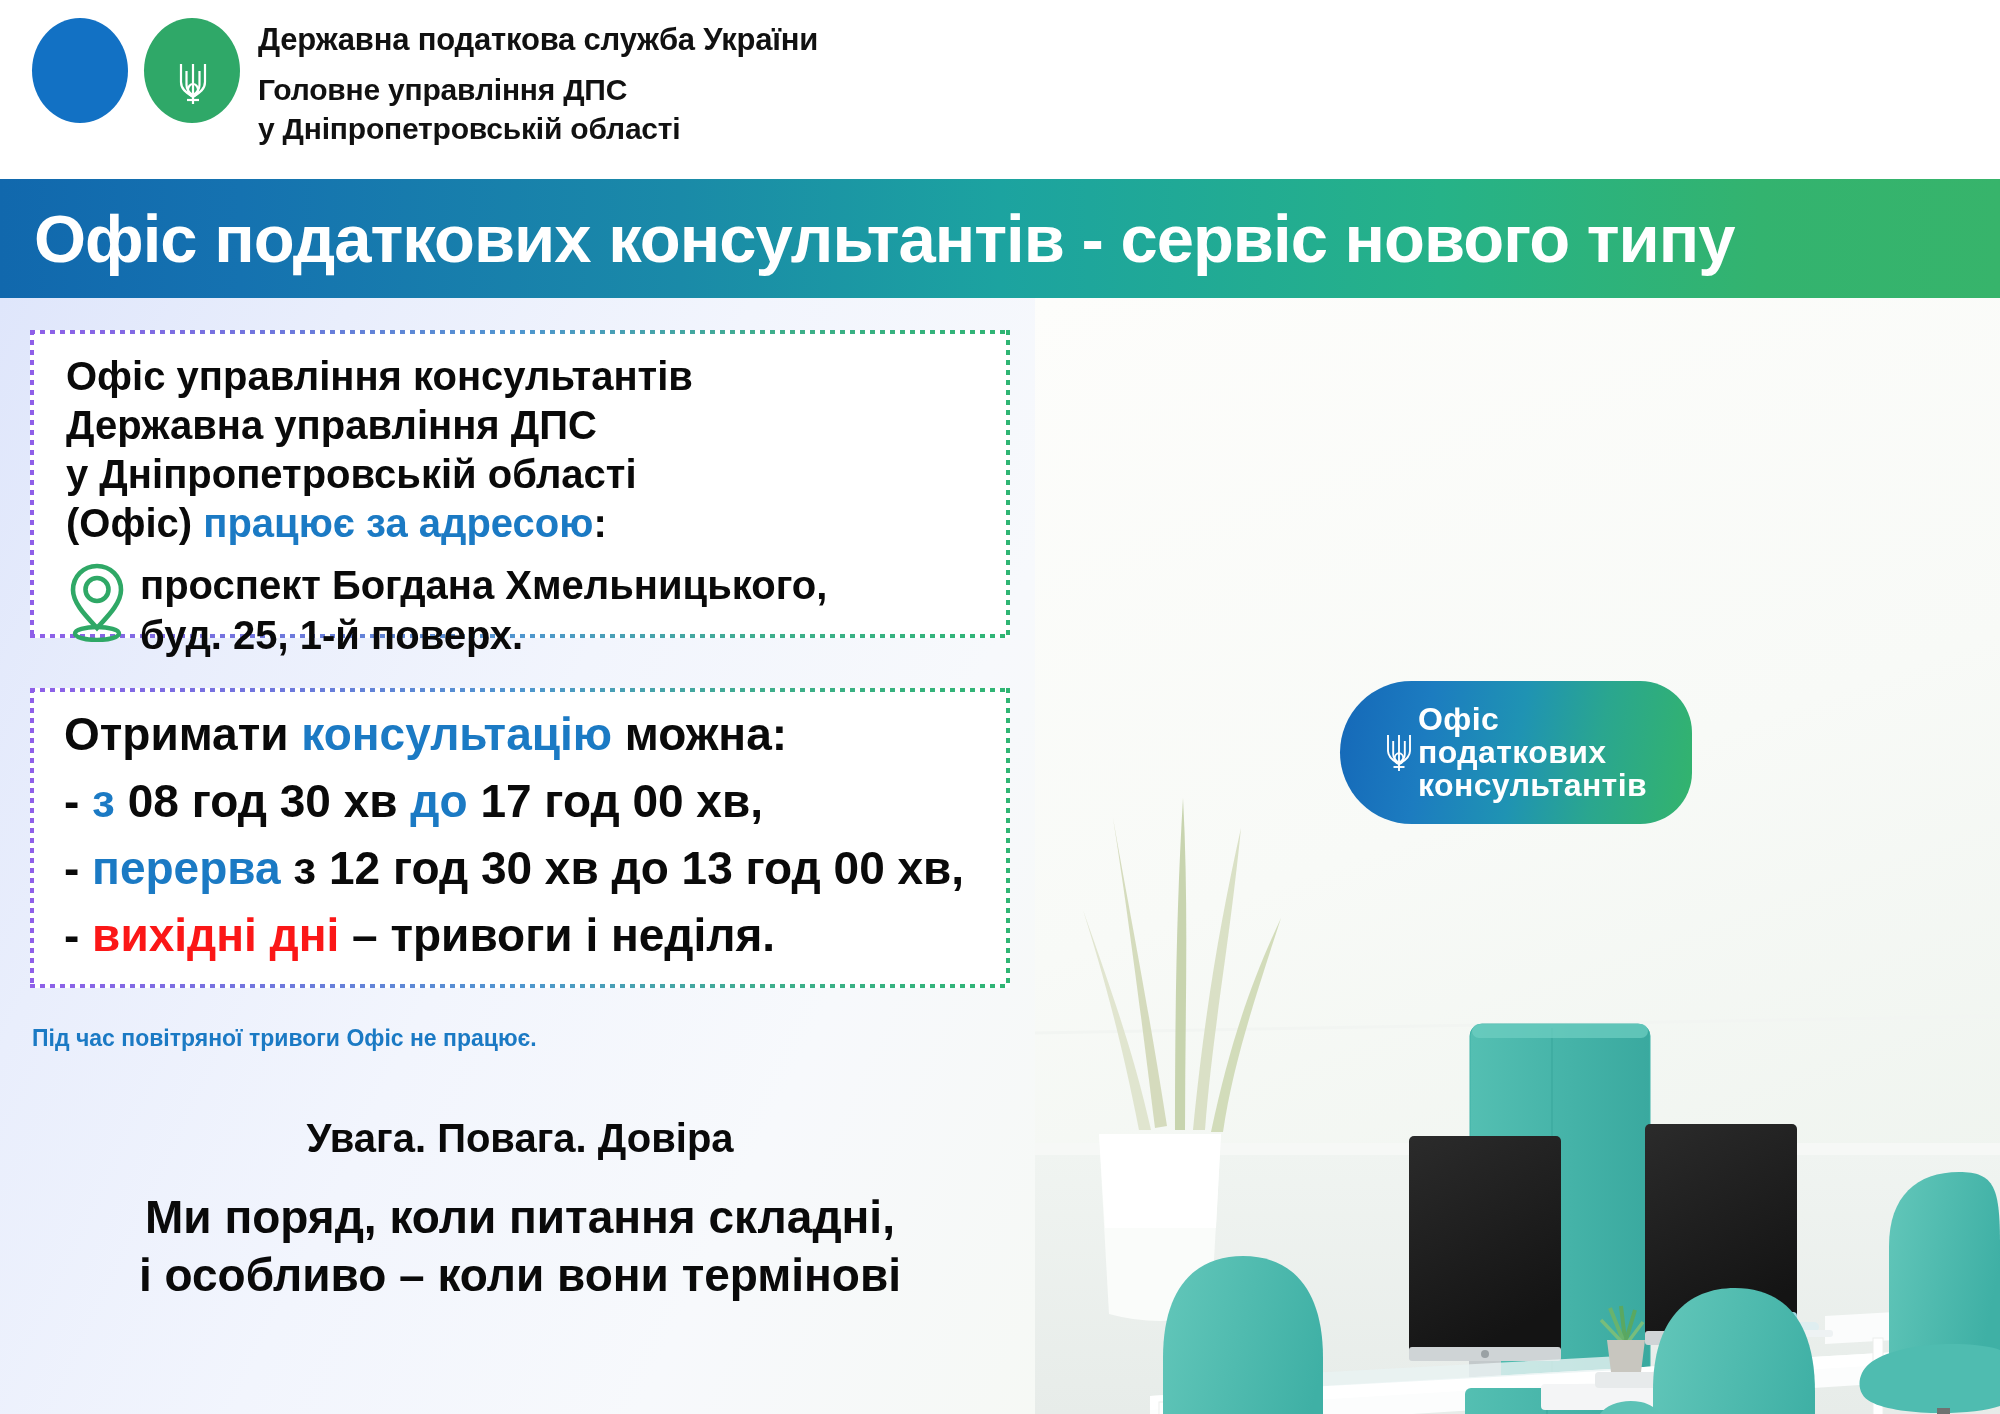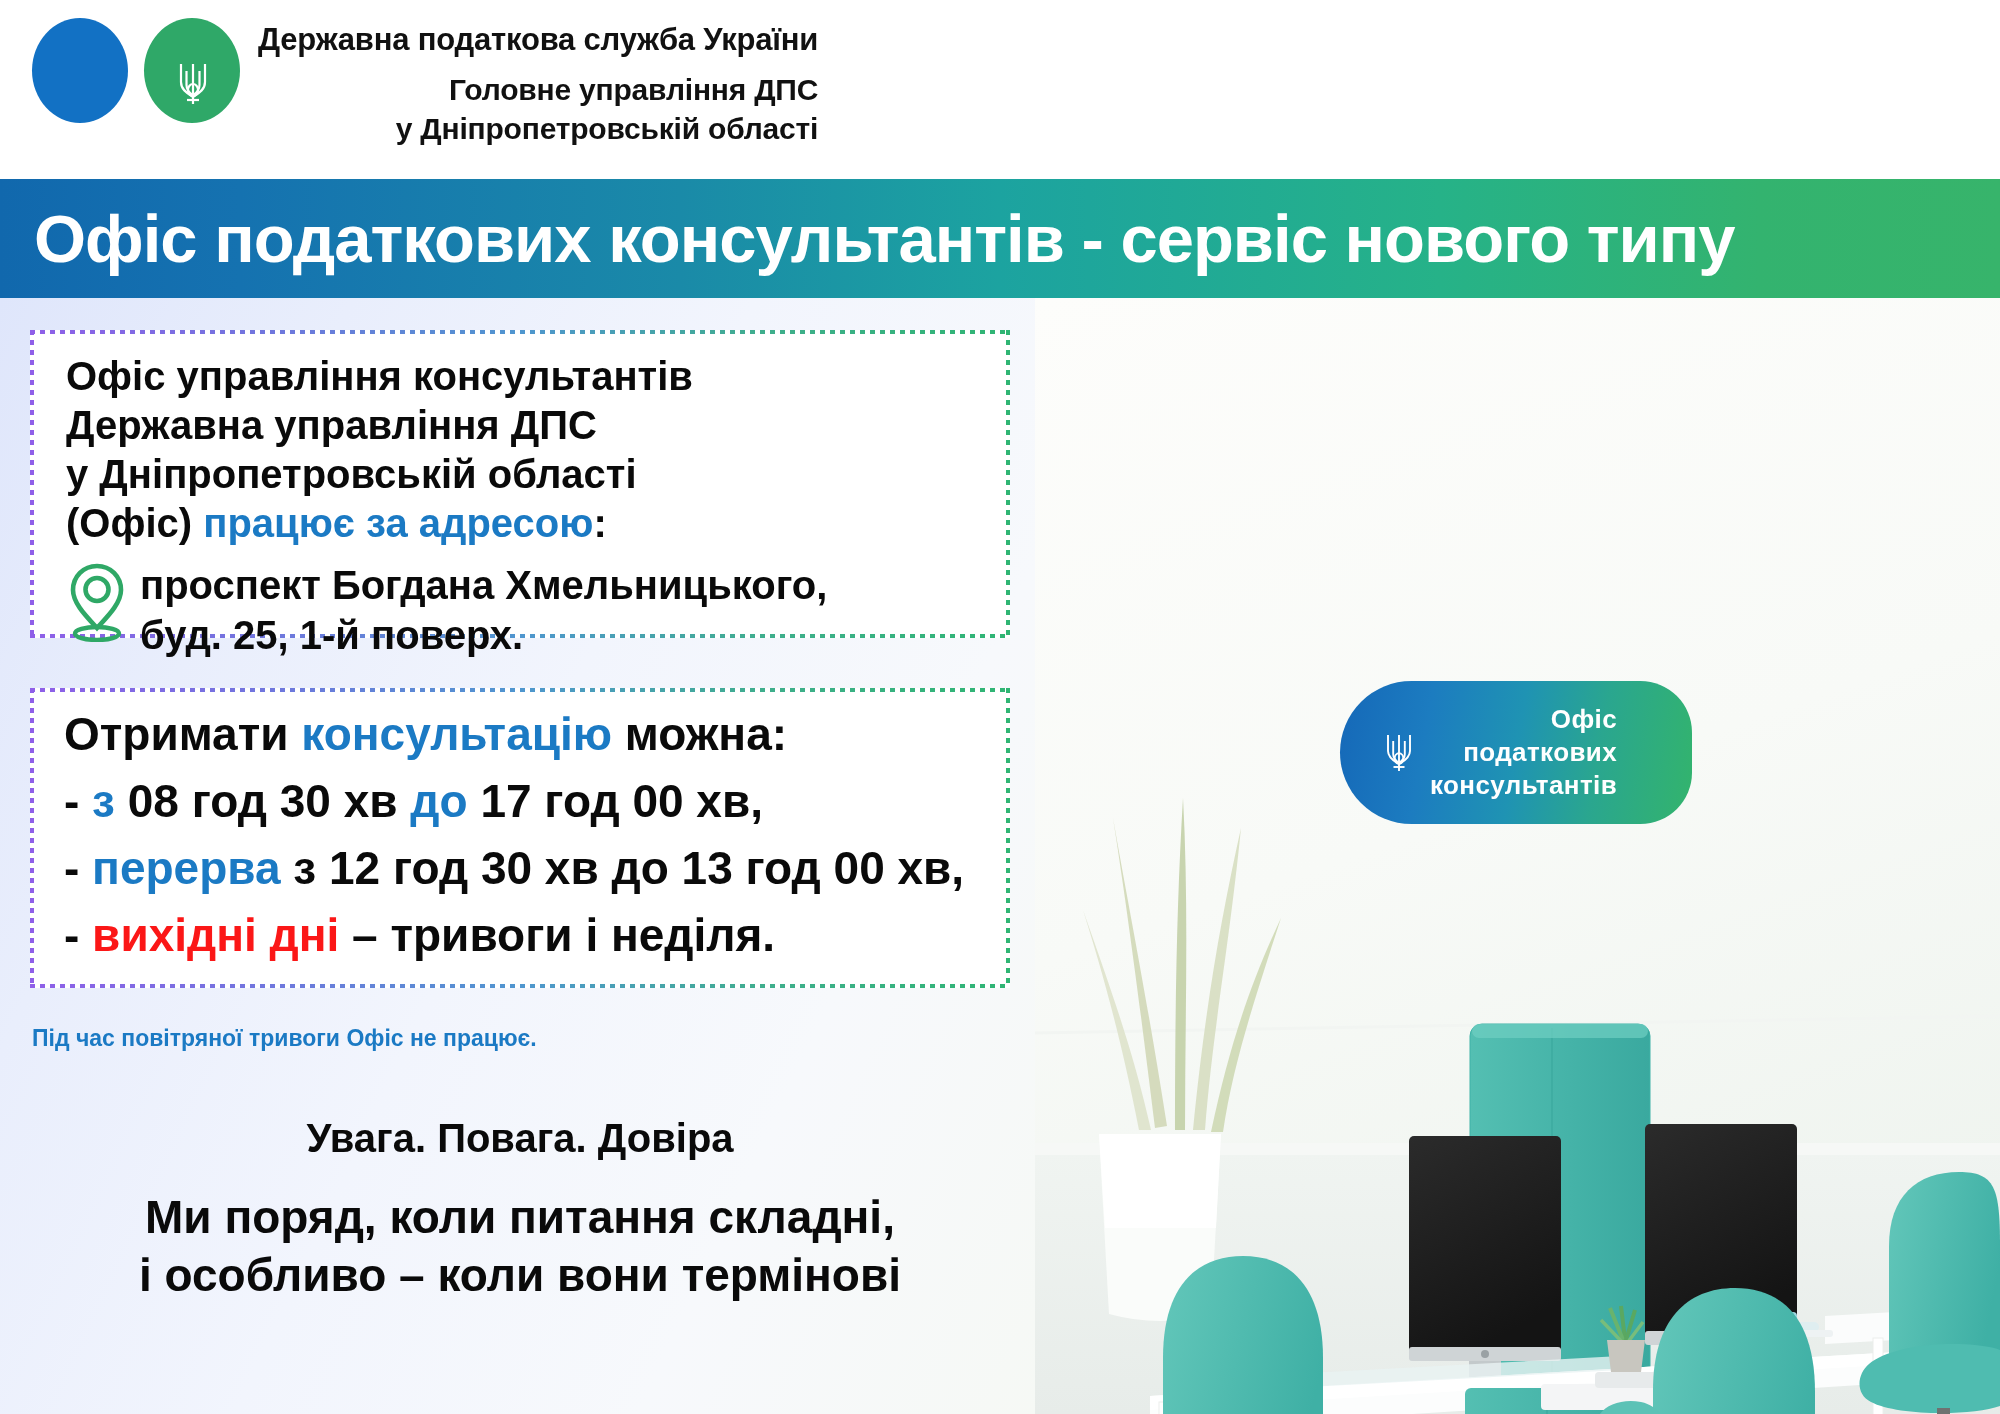--- a/index.html
+++ b/index.html
@@ -27,21 +27,21 @@
   .circ.blue{left:0;background:#1271c4;}
   .circ.green{left:112px;background:#2fa868;}
   .tryzub-white{
     position:absolute;left:142px;top:40px;width:38px;height:52px;
   }
   .header-text{
     position:absolute;left:258px;top:20px;
     color:#111111;
   }
   .header-line{
-    font-weight:bold;letter-spacing:-0.2px;white-space:nowrap;text-align:right;
+    font-weight:bold;letter-spacing:-0.2px;white-space:nowrap;
   }
   .hl1{font-size:31px;line-height:40px;margin-bottom:10px;}
   .hl2{font-size:30px;line-height:39px;}
   .hl3{font-size:30px;line-height:39px;}
 
   
   .banner{
     position:absolute;left:0;top:179px;width:2000px;height:119px;
     background:linear-gradient(90deg,#1168ad 0%,#1572b0 12%,#1a8aa8 34%,#1ca3a0 50%,#26b288 72%,#33b36f 88%,#37b46b 100%);
     display:flex;align-items:center;
@@ -152,22 +152,22 @@
   .badge{
     position:absolute;left:1340px;top:383px;width:352px;height:143px;
     border-radius:100px 72px 72px 100px;
     background:linear-gradient(100deg,#1568b8 0%,#1c7cc0 25%,#1f93b3 50%,#2aa68f 72%,#33b46c 100%);
     display:flex;align-items:center;
   }
   .badge-tryzub{
     width:34px;height:46px;margin-left:42px;flex:0 0 34px;
   }
   .badge-text{
-    margin-left:14px;color:#ffffff;font-size:26px;font-weight:bold;
-    line-height:33px;letter-spacing:0.4px;text-align:right;
+    margin-left:2px;color:#ffffff;font-size:32px;font-weight:bold;
+    line-height:33px;letter-spacing:0.4px;
   }
   .badge-text div{white-space:nowrap;}
 </style>
 </head>
 <body>
 
 <div id="poster">
 
   <div class="header">
     <div class="logo-marks">

